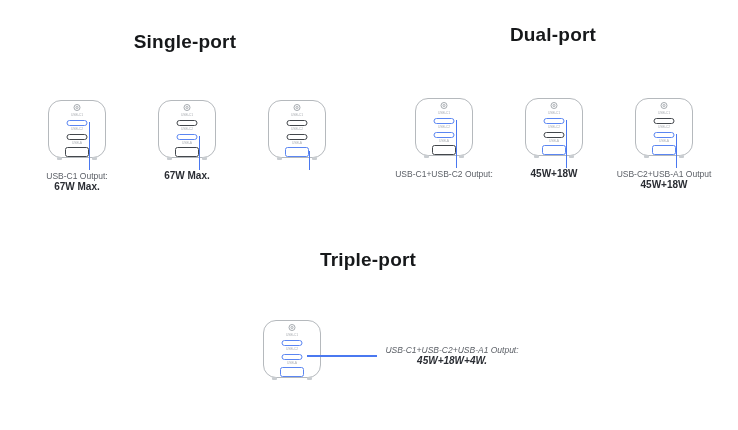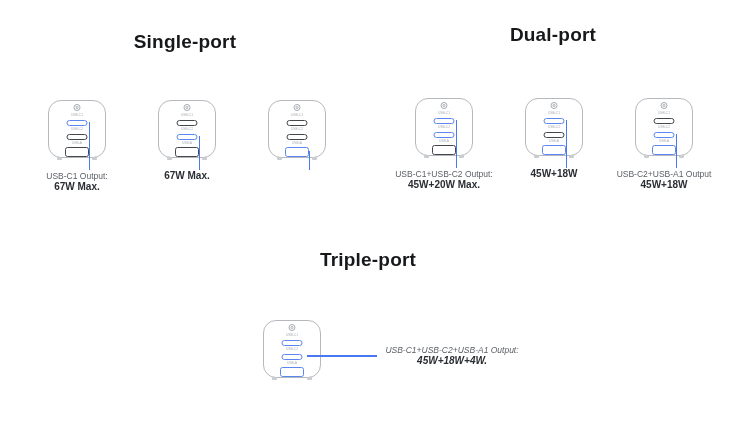--- a/index.html
+++ b/index.html
@@ -92,21 +92,20 @@
         <div class="plabel" style="top: 26px;">USB-C2</div>
         <div class="port pc hl" style="top: 33px;"></div>
         <div class="plabel" style="top: 39.5px;">USB-A</div>
         <div class="port pa" style="top: 46px;"></div>
       </div>
       <div class="foot" style="left: 9px;"></div>
       <div class="foot" style="left: 44px;"></div>
       <div class="vline" style="left: 41px; top: 22px; height: 48px;"></div>
       <div class="caption" style="left: -46px; top: 71px;">
         <div class="cap1">USB-C1+USB-C2 Output:</div>
-        <div class="cap2">45W+20W Max.</div>
       </div>
     </div>
     <div class="charger" style="left: 525px; top: 98px;">
       <div class="cbody">
         <div class="logo"></div>
         <div class="plabel" style="top: 12px;">USB-C1</div>
         <div class="port pc hl" style="top: 19px;"></div>
         <div class="plabel" style="top: 26px;">USB-C2</div>
         <div class="port pc" style="top: 33px;"></div>
         <div class="plabel" style="top: 39.5px;">USB-A</div>

